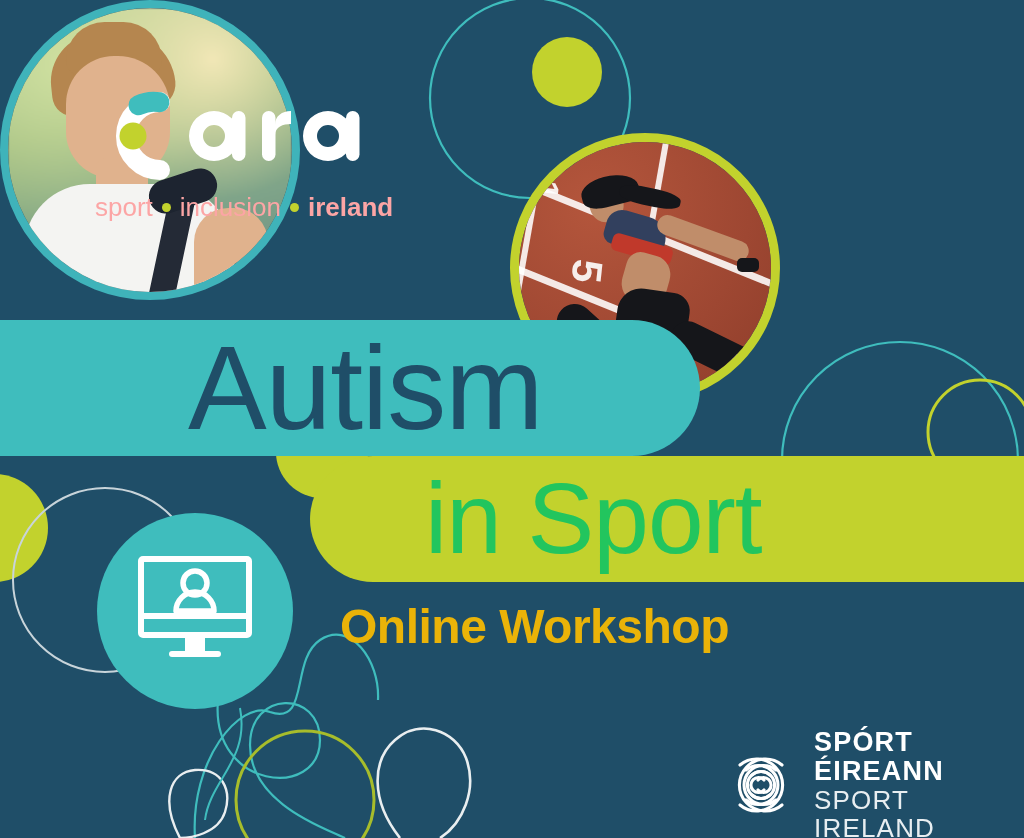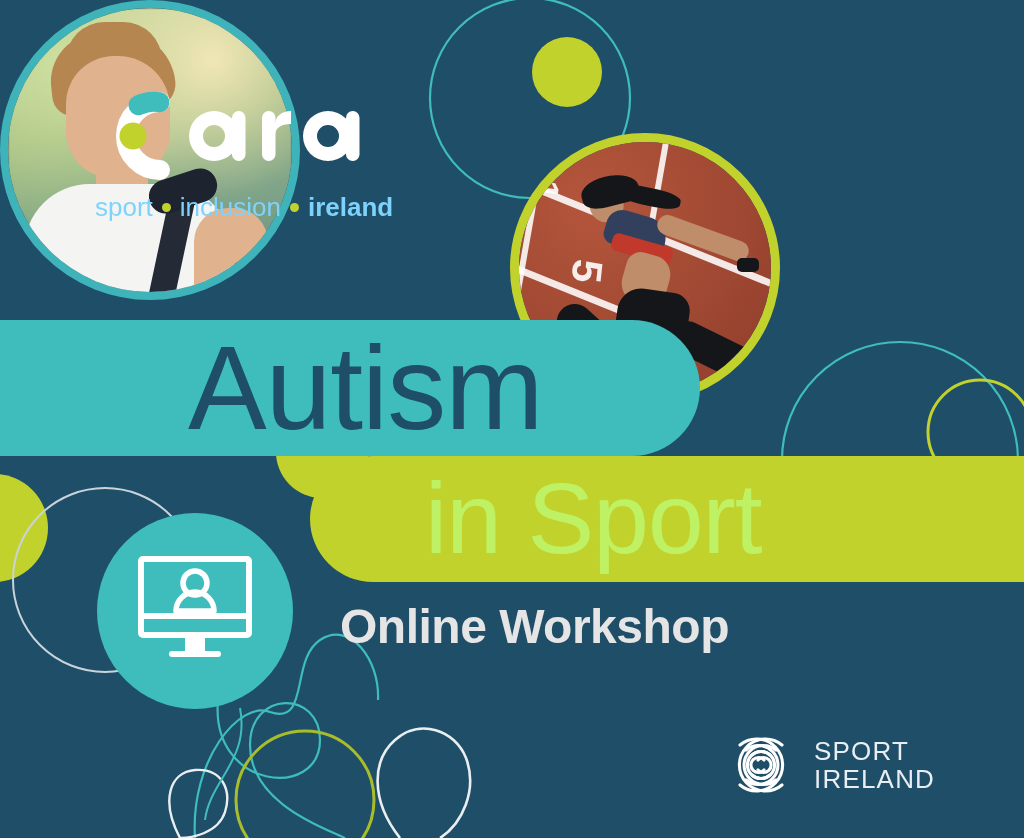--- a/index.html
+++ b/index.html
@@ -127,29 +127,29 @@
     margin-left: 20px;
   }
   .headline-2 {
     position: absolute;
     left: 425px; top: 452px;
     height: 132px;
     display: flex; align-items: center;
     font-size: 100px;
     font-weight: 400;
     letter-spacing: -1px;
-    color: #bef264;
+    color: #22c55e;
     line-height: 1;
   }
   .subhead {
     position: absolute;
     left: 340px; top: 603px;
     font-size: 48px;
     font-weight: 700;
-    color: #e5e5e5;
+    color: #eab308;
     letter-spacing: -0.5px;
     line-height: 1;
   }
 
   
   #cara-logo {
     position: absolute;
     left: 92px; top: 80px;
     width: 310px; height: 150px;
   }
@@ -158,21 +158,21 @@
     left: 0; top: 0;
     width: 310px; height: 112px;
   }
   #cara-tagline {
     position: absolute;
     left: 3px; top: 112px;
     display: flex;
     align-items: center;
     gap: 9px;
     font-size: 26px;
-    color: #7dd3fc;
+    color: #fca5a5;
     white-space: nowrap;
   }
   #cara-tagline .t-light { font-weight: 400; letter-spacing: 0px; }
   #cara-tagline .t-bold  { font-weight: 700; letter-spacing: 0px; }
   #cara-tagline .dot {
     width: 9px; height: 9px;
     border-radius: 50%;
     background: #c2d22d;
     flex: none;
   }
@@ -354,17 +354,18 @@
         <path d="M 52 22 A 19.5 19.5 0 1 0 52 52"></path>
         <path d="M 46 27 A 13.5 13.5 0 1 0 46 47"></path>
         <path d="M 40 32 A 7.5 7.5 0 1 0 40 42"></path>
         <path d="M 16 57 A 26 26 0 1 0 16 17"></path>
         <path d="M 22 52 A 19.5 19.5 0 1 0 22 22"></path>
         <path d="M 28 47 A 13.5 13.5 0 1 0 28 27"></path>
         <path d="M 34 42 A 7.5 7.5 0 1 0 34 32"></path>
       </g>
     </svg>
     <div id="si-text">
+      <span class="si-1">SPÓRT ÉIREANN</span>
       <span class="si-2">SPORT IRELAND</span>
     </div>
   </div>
 
 </div>
 
 </body></html>

